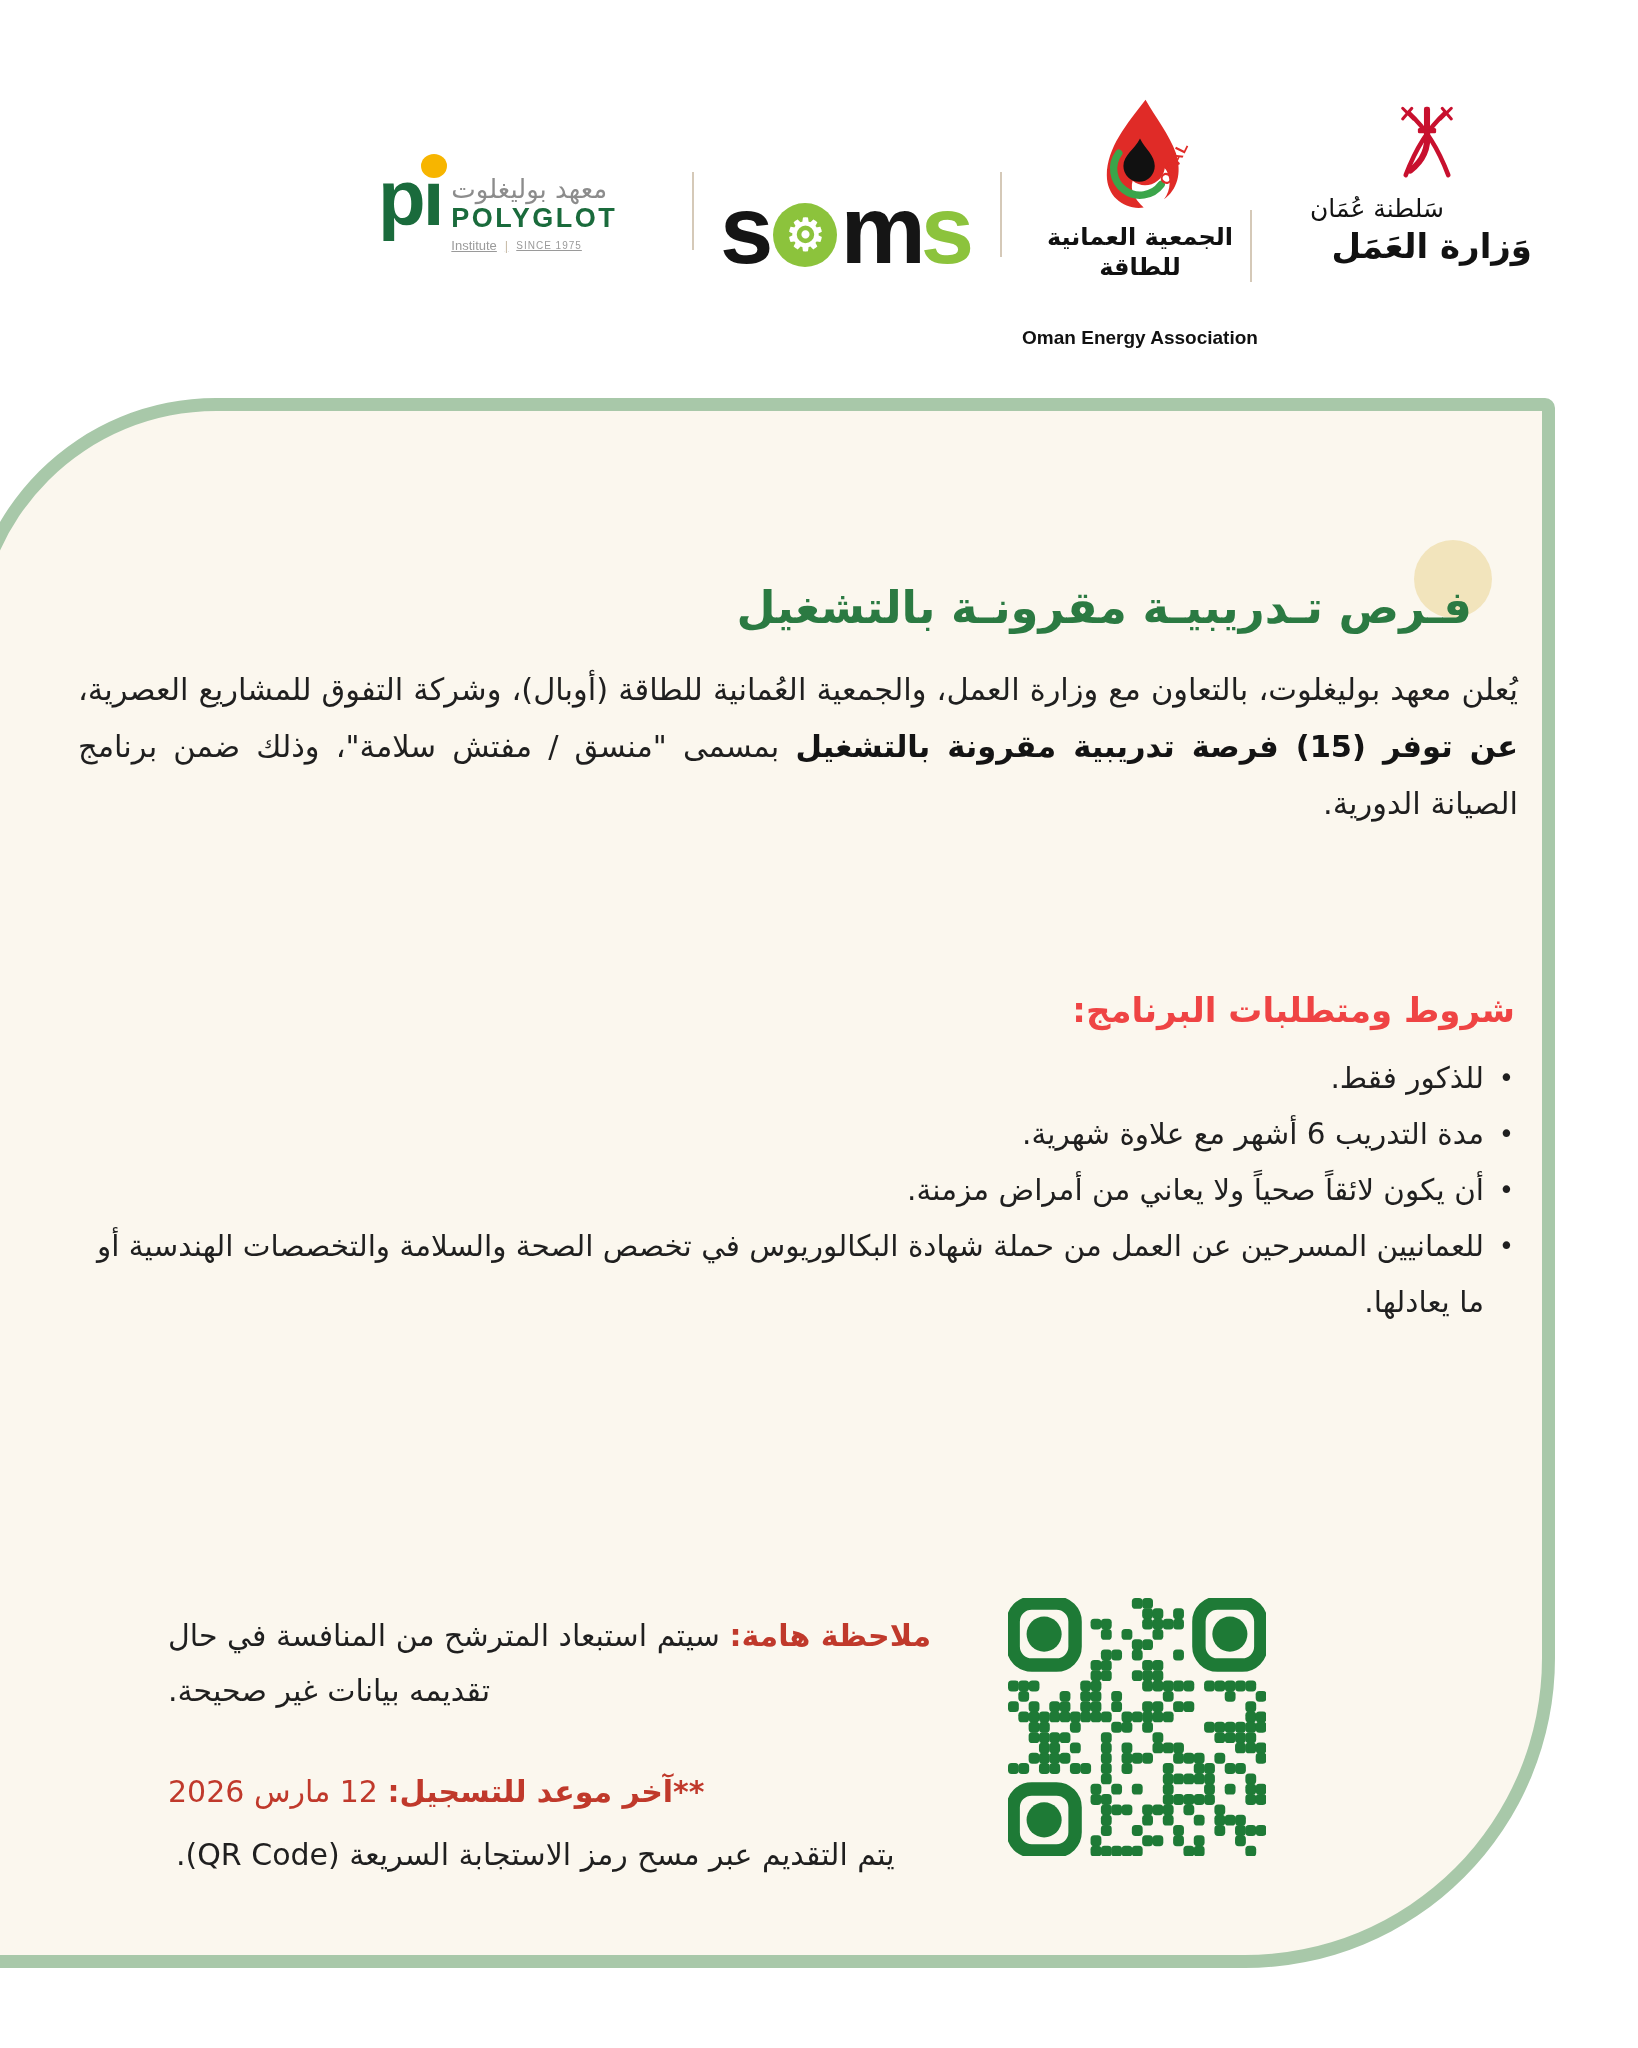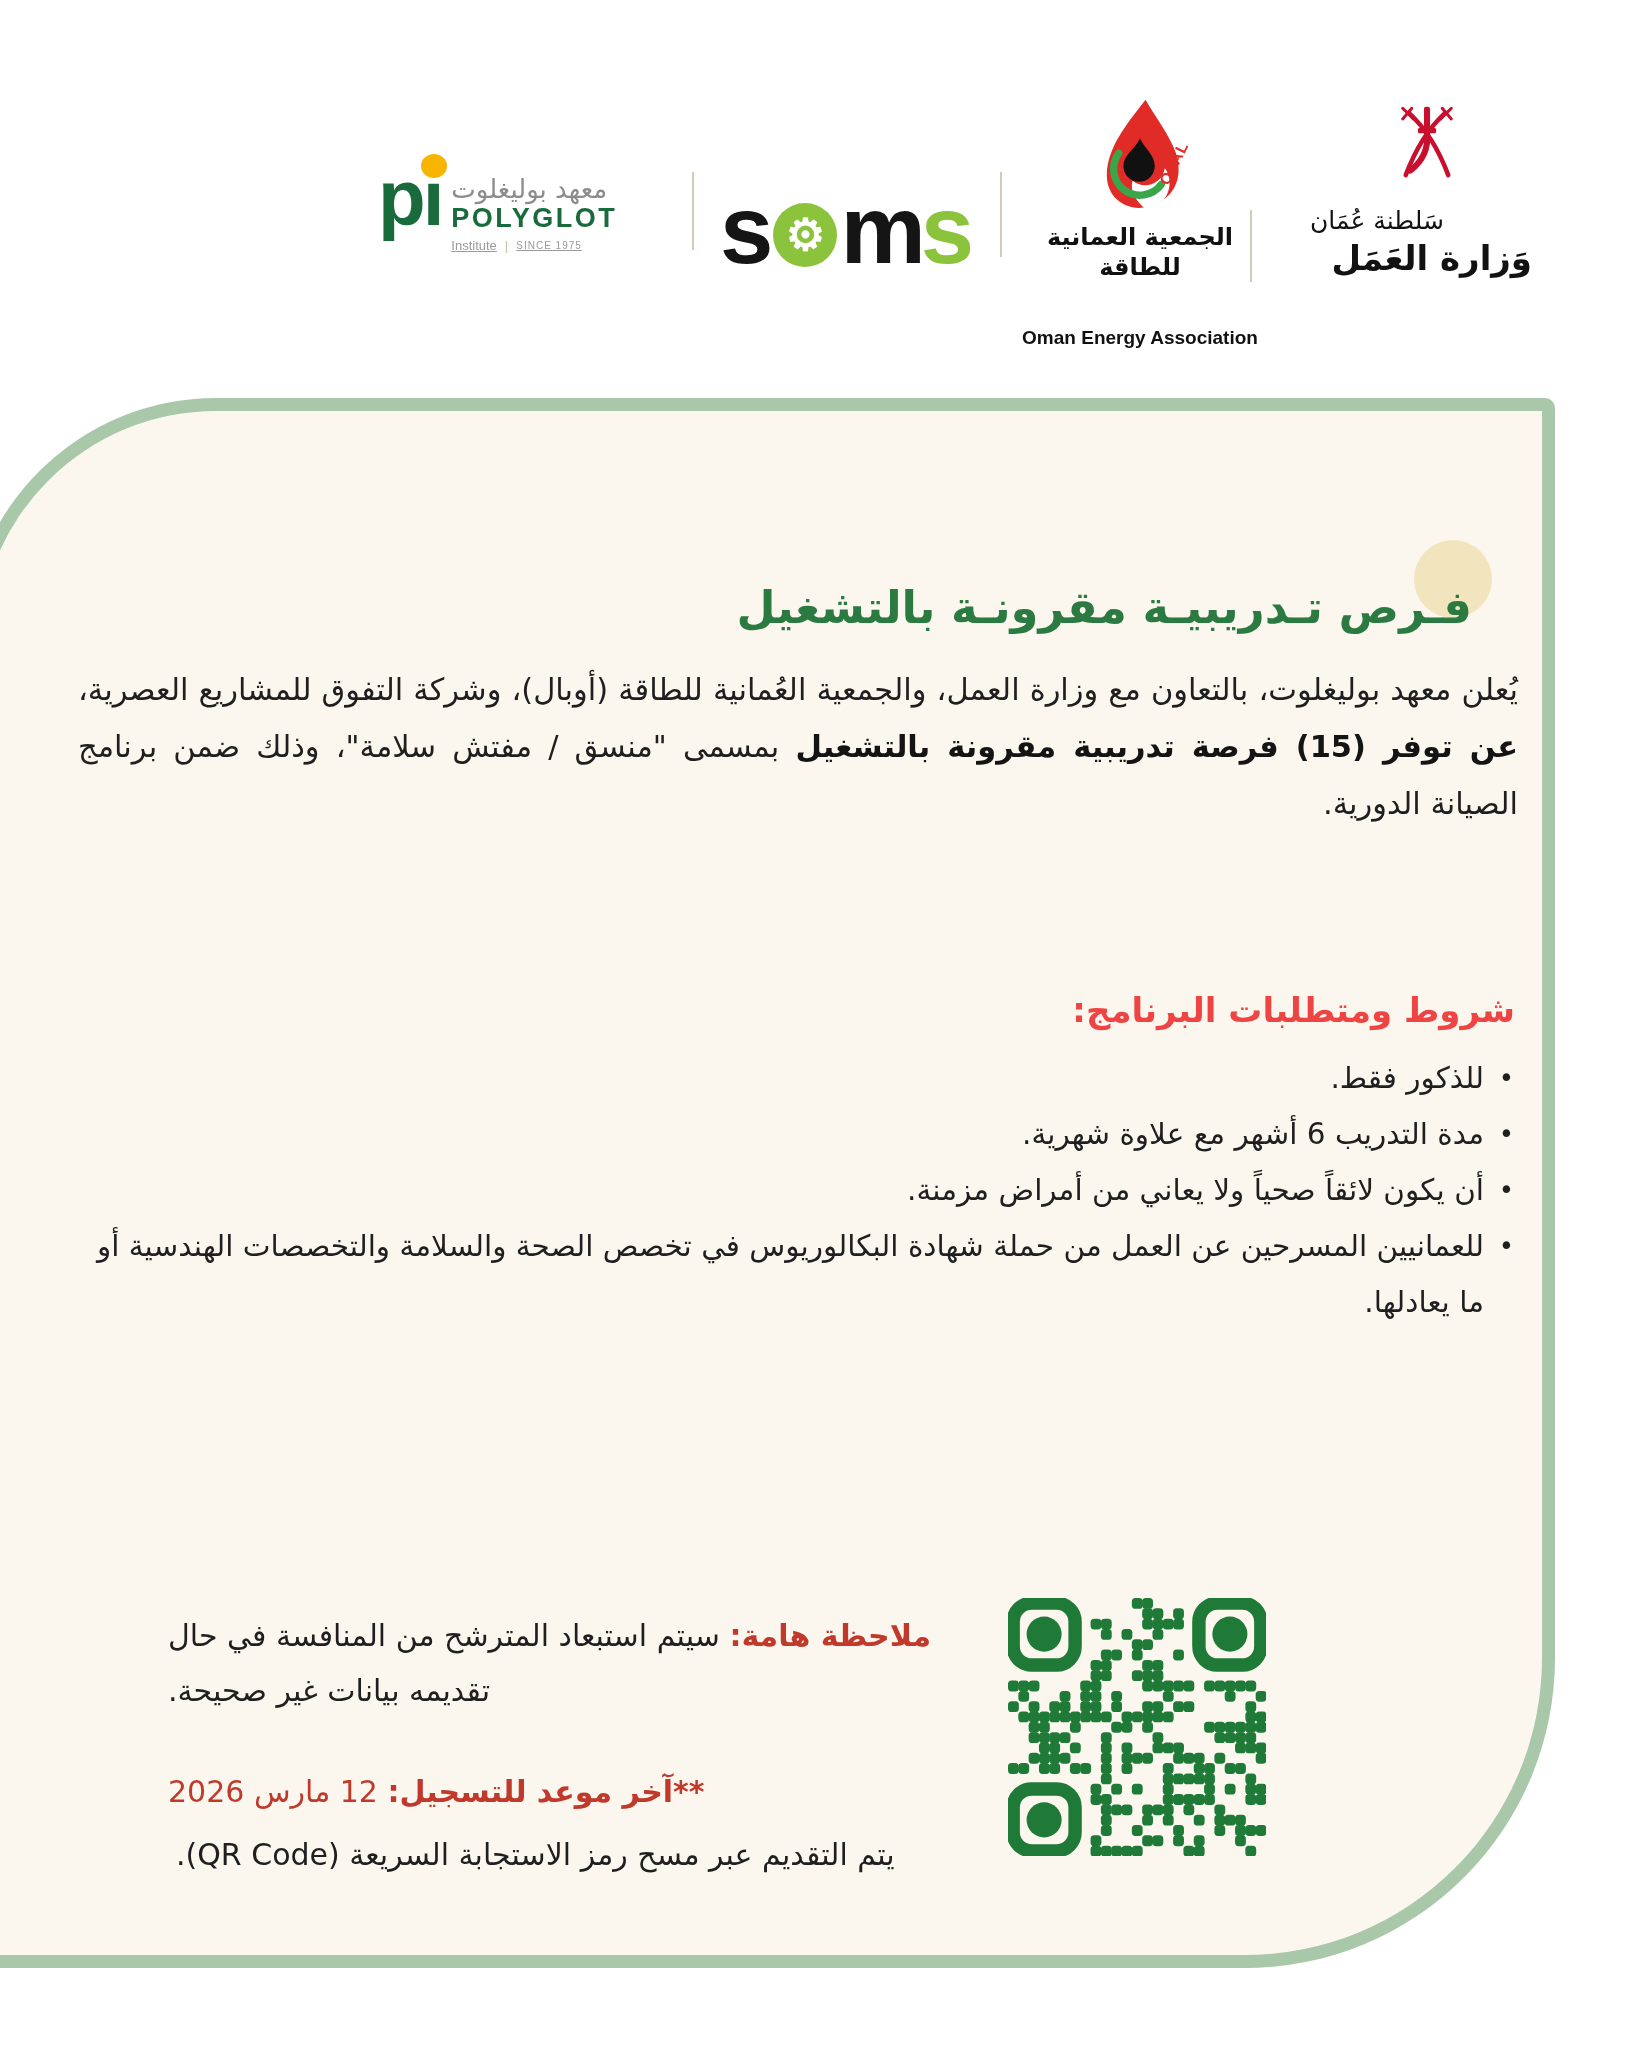--- a/index.html
+++ b/index.html
@@ -36,21 +36,21 @@
           border-radius:50%;background:var(--soms-green);margin:0 3px 1px 5px;}
   .soms-gear{font-size:44px;line-height:44px;color:#fff;letter-spacing:0;}
   .soms-s2{color:var(--soms-green);}
 
   .logo-opal{position:absolute;left:1016px;top:96px;width:248px;text-align:center;}
   .opal-ar{direction:rtl;font-size:24px;font-weight:bold;color:#111;line-height:30px;margin-top:4px;}
   .opal-en{font-family:"Liberation Sans",sans-serif;font-size:19px;font-weight:bold;color:#111;line-height:24px;margin-top:44px;}
 
   .logo-ministry{position:absolute;left:1268px;top:98px;width:290px;text-align:center;}
   .min-emblem{margin-left:28px;}
-  .min-l1{direction:rtl;font-size:25px;color:#121212;line-height:30px;width:170px;margin:12px auto 0 24px;}
+  .min-l1{direction:rtl;font-size:25px;color:#121212;line-height:30px;width:170px;margin:0 auto 0 24px;}
   .min-l2{direction:rtl;font-size:34px;font-weight:bold;color:#121212;line-height:40px;width:250px;margin:2px auto 0 14px;text-align:right;}
 
   
   .card{position:absolute;left:-34px;top:398px;width:1589px;height:1570px;box-sizing:border-box;
         background:var(--card-bg);border:13px solid var(--card-border);
         border-radius:250px 10px 310px 0;}
 
   .title-circle{position:absolute;left:1414px;top:540px;width:78px;height:78px;border-radius:50%;
                 background:var(--highlight);}
   .main-title{position:absolute;right:166px;top:547px;direction:rtl;font-size:45px;font-weight:bold;

